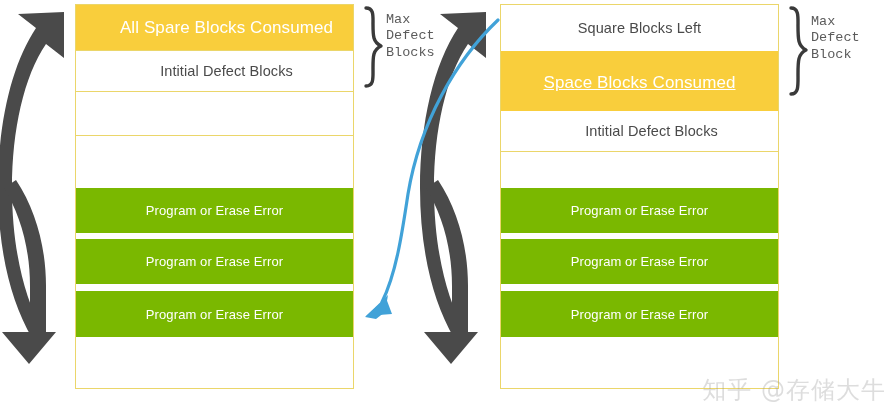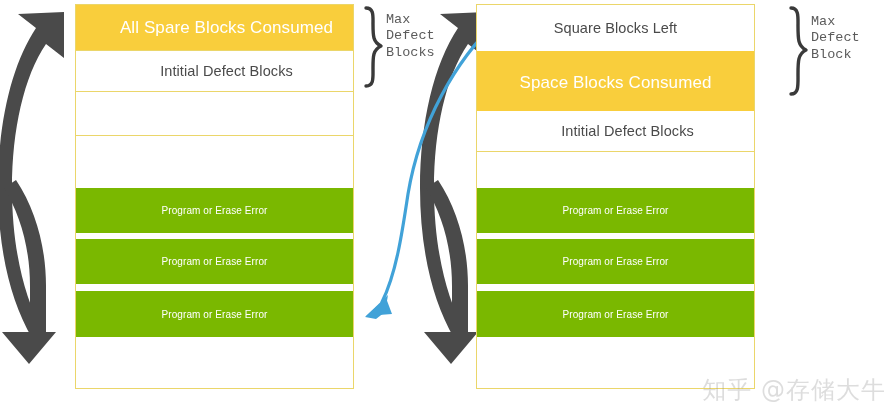--- a/index.html
+++ b/index.html
@@ -22,21 +22,21 @@
   }
 
   
   .blocktable {
     position: absolute;
     box-sizing: border-box;
     border: 1.5px solid #EBD66A;
     background: #ffffff;
   }
   #table-left  { left: 75px;  top: 4px; width: 279px; height: 385px; }
-  #table-right { left: 476px; top: 4px; width: 279px; height: 385px; }
+  #table-right { left: 500px; top: 4px; width: 279px; height: 385px; }
 
   .row {
     position: absolute;
     left: 0;
     width: 100%;
     box-sizing: border-box;
     display: flex;
     align-items: center;
     justify-content: center;
     font-size: 14.5px;
@@ -46,21 +46,21 @@
   .row.sep-bottom { border-bottom: 1.5px solid #EBD66A; padding-left: 24px; }
 
   .row.yellow {
     background: #F9CE3C;
     color: #ffffff;
     font-size: 17px;
   }
   .row.green {
     background: #7AB800;
     color: #ffffff;
-    font-size: 10px;
+    font-size: 13px;
   }
   .row.white {
     background: #ffffff;
     color: #4A4A4A;
   }
   .row.empty { background: #ffffff; }
 
   
   .brace {
     position: absolute;
@@ -136,21 +136,21 @@
     <div class="row green" style="top:183px;height:45px;">Program or Erase Error</div>
     <div class="row empty" style="top:228px;height:6px;"></div>
     <div class="row green" style="top:234px;height:45px;">Program or Erase Error</div>
     <div class="row empty" style="top:279px;height:7px;"></div>
     <div class="row green" style="top:286px;height:46px;">Program or Erase Error</div>
     <div class="row empty" style="top:332px;height:50px;"></div>
   </div>
 
   <div id="table-right" class="blocktable">
     <div class="row white" style="top:0px;height:46px;">Square Blocks Left</div>
-    <div class="row yellow" style="top:46px;height:64px;">Space Blocks Consumed</div>
+    <div class="row yellow" style="top:46px;height:64px;text-decoration:underline;">Space Blocks Consumed</div>
     <div class="row white sep-bottom" style="top:106px;height:41px;">Intitial Defect Blocks</div>
     <div class="row empty" style="top:147px;height:36px;"></div>
     <div class="row green" style="top:183px;height:45px;">Program or Erase Error</div>
     <div class="row empty" style="top:228px;height:6px;"></div>
     <div class="row green" style="top:234px;height:45px;">Program or Erase Error</div>
     <div class="row empty" style="top:279px;height:7px;"></div>
     <div class="row green" style="top:286px;height:46px;">Program or Erase Error</div>
     <div class="row empty" style="top:332px;height:50px;"></div>
   </div>
 

